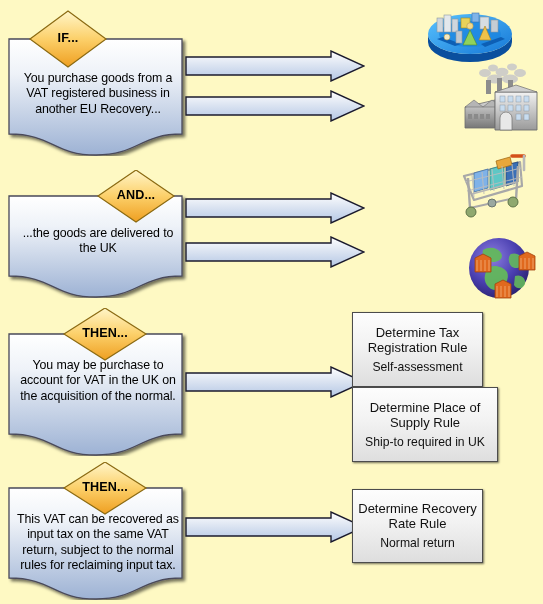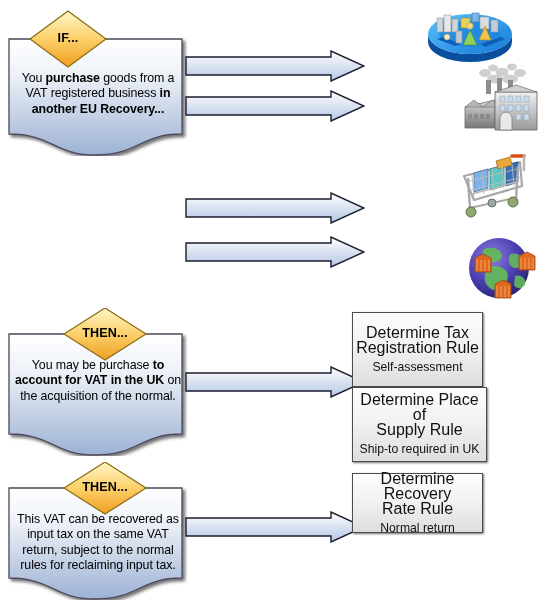--- a/index.html
+++ b/index.html
@@ -13,21 +13,21 @@
     position: relative;
     overflow: hidden;
     font-family: "Liberation Sans", sans-serif;
   }
 
   #stage {
     position: absolute;
     left: 0; top: 0;
     width: 543px;
     height: 604px;
-    background: #ffffff;
+    background: #fef9c3;
   }
 
   
   .banner-group {
     position: absolute;
   }
   .banner-svg {
     position: absolute;
     left: 0; top: 0;
     display: block;
@@ -35,21 +35,21 @@
   .banner-text {
     position: absolute;
     box-sizing: border-box;
     color: #000000;
     font-size: 12.4px;
     line-height: 15.4px;
     text-align: center;
     z-index: 3;
     letter-spacing: -0.1px;
   }
-  .banner-text b { font-weight: bold; }
+  .banner-text b { font-weight: normal; }
 
   .diamond-label {
     position: absolute;
     z-index: 4;
     font-size: 12.6px;
     font-weight: bold;
     color: #000000;
     text-align: center;
     letter-spacing: 0.1px;
     white-space: nowrap;
@@ -68,21 +68,21 @@
     border: 1px solid #4c4c4c;
     background: linear-gradient(to bottom, #fdfdfd 0%, #f2f2f2 45%, #dedede 100%);
     box-shadow: 1px 1px 2px rgba(0,0,0,0.55);
     display: flex;
     flex-direction: column;
     align-items: center;
     justify-content: center;
     z-index: 3;
   }
   .result-title {
-    font-size: 16px;
+    font-size: 13px;
     line-height: 15px;
     color: #111111;
     text-align: center;
     white-space: pre-line;
   }
   .result-value {
     font-size: 12.2px;
     line-height: 15px;
     color: #111111;
     text-align: center;
@@ -152,20 +152,30 @@
       <g filter="url(#shadow)">
         <path d="M1,31 L174,31 L174,126 C132,126 130,147 88,147 C46,147 44,126 1,126 Z" fill="url(#bgrad)" stroke="#4a4a5a" stroke-width="1.3"></path>
       </g>
 
       <path d="M22,31 L60,3 L98,31 L60,59 Z" fill="url(#dgrad)" stroke="#8b6a12" stroke-width="1.2"></path>
     </svg>
     <div class="diamond-label" style="left:22px; top:23px; width:76px;">IF...</div>
     <div class="banner-text" style="left:7px; top:63px; width:166px;"><span>You </span><b>purchase</b><span> goods from a VAT registered business </span><b>in another EU Recovery...</b></div>
   </div>
 
+  <div class="banner-group" style="left:8px; top:170px; width:180px; height:128px;">
+    <svg class="banner-svg" width="180" height="128" viewBox="0 0 180 128">
+      <g filter="url(#shadow)">
+        <path d="M1,26 L174,26 L174,106 C132,106 130,127 88,127 C46,127 44,106 1,106 Z" fill="url(#bgrad)" stroke="#4a4a5a" stroke-width="1.3"></path>
+      </g>
+      <path d="M90,26 L128,0 L166,26 L128,52 Z" fill="url(#dgrad)" stroke="#8b6a12" stroke-width="1.2"></path>
+    </svg>
+    <div class="diamond-label" style="left:90px; top:18px; width:76px;">AND...</div>
+    <div class="banner-text" style="left:7px; top:56px; width:166px;"><span>...the </span><b>goods</b><span> are </span><b>delivered to the UK</b></div>
+  </div>
 
   <div class="banner-group" style="left:8px; top:308px; width:180px; height:148px;">
     <svg class="banner-svg" width="180" height="148" viewBox="0 0 180 148">
       <g filter="url(#shadow)">
         <path d="M1,26 L174,26 L174,126 C132,126 130,147 88,147 C46,147 44,126 1,126 Z" fill="url(#bgrad)" stroke="#4a4a5a" stroke-width="1.3"></path>
       </g>
       <path d="M56,26 L97,0 L138,26 L97,52 Z" fill="url(#dgrad)" stroke="#8b6a12" stroke-width="1.2"></path>
     </svg>
     <div class="diamond-label" style="left:56px; top:18px; width:82px;">THEN...</div>
     <div class="banner-text" style="left:5px; top:50px; width:170px;"><span>You may be purchase </span><b>to account for VAT in the UK</b><span> on the acquisition of the normal.</span></div>
@@ -181,27 +191,27 @@
     <div class="diamond-label" style="left:56px; top:18px; width:82px;">THEN...</div>
     <div class="banner-text" style="left:5px; top:50px; width:170px;"><span>This VAT can be recovered as input tax on the same VAT return, subject to the normal rules for reclaiming input tax.</span></div>
   </div>
 
   <div class="result-box" style="left:352px; top:312px; width:131px; height:75px;">
     <div class="result-title">Determine Tax
 Registration Rule</div>
     <div class="result-value">Self-assessment</div>
   </div>
 
-  <div class="result-box" style="left:352px; top:387px; width:135px; height:75px;">
+  <div class="result-box" style="left:352px; top:387px; width:146px; height:75px;">
     <div class="result-title">Determine Place of
 Supply Rule</div>
     <div class="result-value">Ship-to required in UK</div>
   </div>
 
-  <div class="result-box" style="left:352px; top:473px; width:131px; height:60px;">
+  <div class="result-box" style="left:352px; top:489px; width:131px; height:74px;">
     <div class="result-title">Determine Recovery
 Rate Rule</div>
     <div class="result-value">Normal return</div>
   </div>
 
   <div class="icon-holder" style="left:425px; top:4px;">
     <svg width="90" height="58" viewBox="0 0 90 58">
       <defs>
         <linearGradient id="discg" x1="0" y1="0" x2="0" y2="1">
           <stop offset="0%" stop-color="#3fa9f5"></stop>

